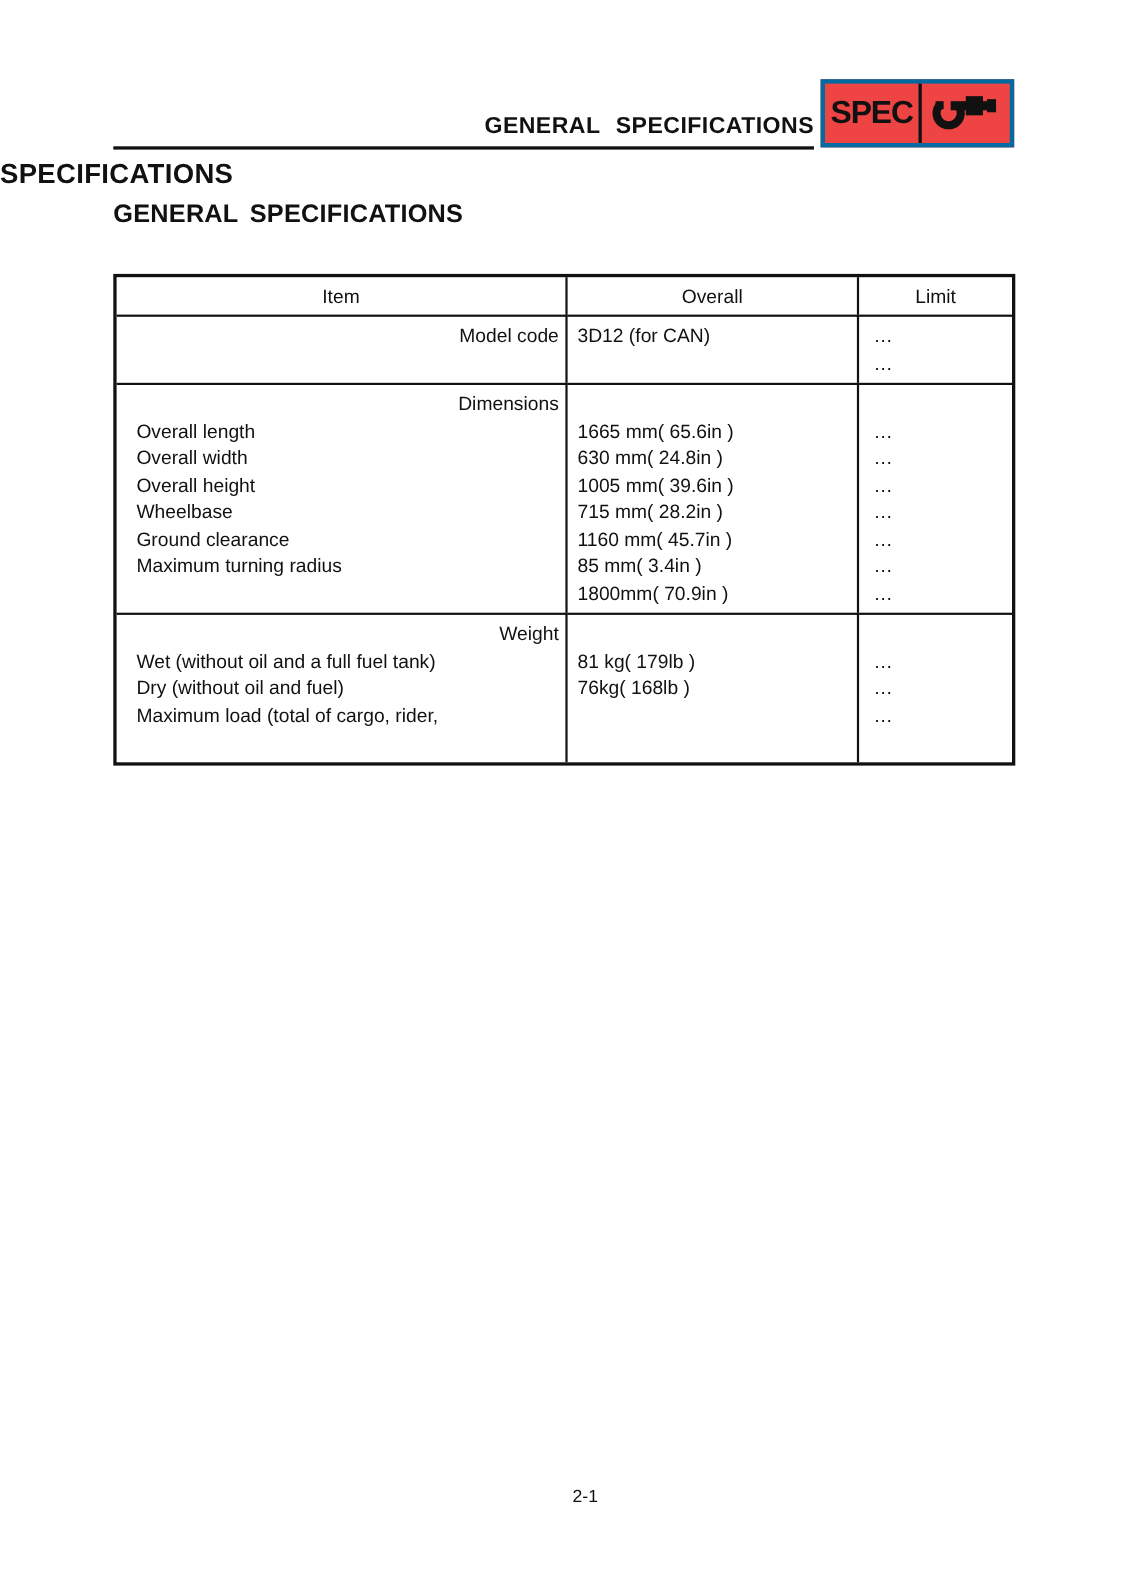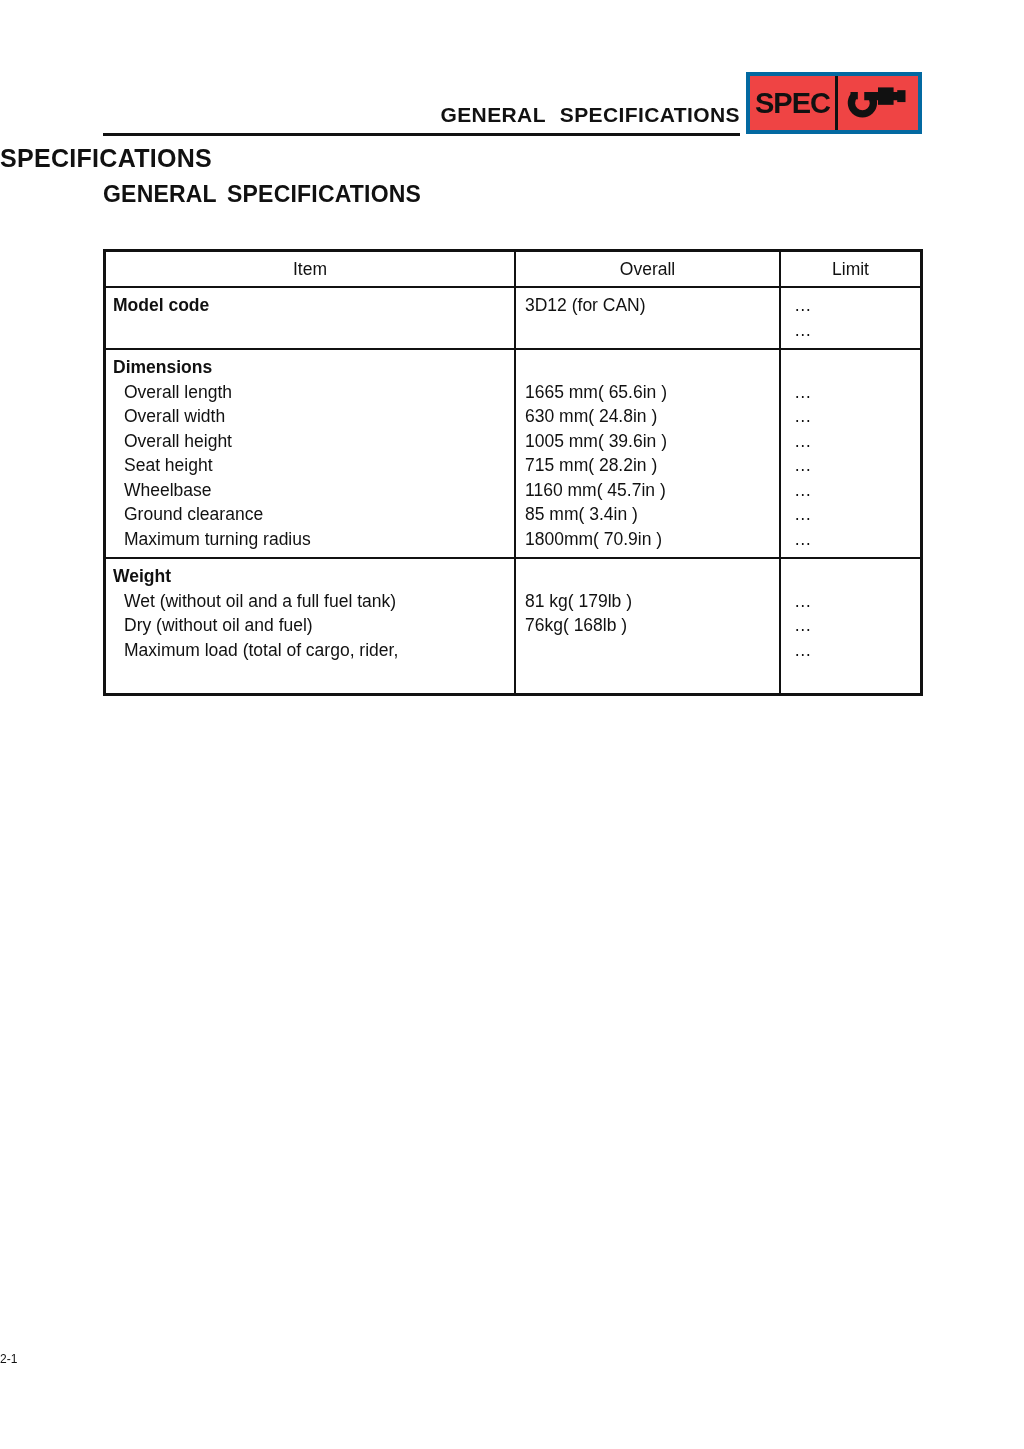--- a/index.html
+++ b/index.html
@@ -64,27 +64,27 @@
   }
   .col-item, .col-standard { border-right:2px solid #111111; }
   .cell { padding:5px 6px 6px 7px; }
   .cell.col-standard { padding-left:9px; }
   .cell.col-limit { padding-left:13px; }
   .sec { border-top:2px solid #111111; }
   .line {
     font-size:17.5px; line-height:24.5px; min-height:24.5px;
     white-space:pre;
   }
-  .line.bold { font-weight:bold; }
+  .line.bold { font-weight:normal;text-align:right; }
   .line.indent { padding-left:11px; }
 
   
   .page-number {
     position:absolute; top:1352px; left:0; width:100%;
-    text-align:left; font-size:12px;
+    text-align:center; font-size:16px;padding-left:40px;
   }
 </style>
 </head>
 <body>
 
 <div class="page">
 
   <div class="running-head">GENERAL SPECIFICATIONS</div>
 
   <div class="spec-badge">
@@ -118,21 +118,20 @@
       </div>
       <div class="cell sec col-limit">
         <div class="line">…</div>
         <div class="line">…</div>
       </div>
       <div class="cell sec col-item">
         <div class="line bold">Dimensions</div>
         <div class="line indent">Overall length</div>
         <div class="line indent">Overall width</div>
         <div class="line indent">Overall height</div>
-        <div class="line indent">Seat height</div>
         <div class="line indent">Wheelbase</div>
         <div class="line indent">Ground clearance</div>
         <div class="line indent">Maximum turning radius</div>
       </div>
       <div class="cell sec col-standard">
         <div class="line"></div>
         <div class="line">1665 mm( 65.6in )</div>
         <div class="line">630 mm( 24.8in )</div>
         <div class="line">1005 mm( 39.6in )</div>
         <div class="line">715 mm( 28.2in )</div>

